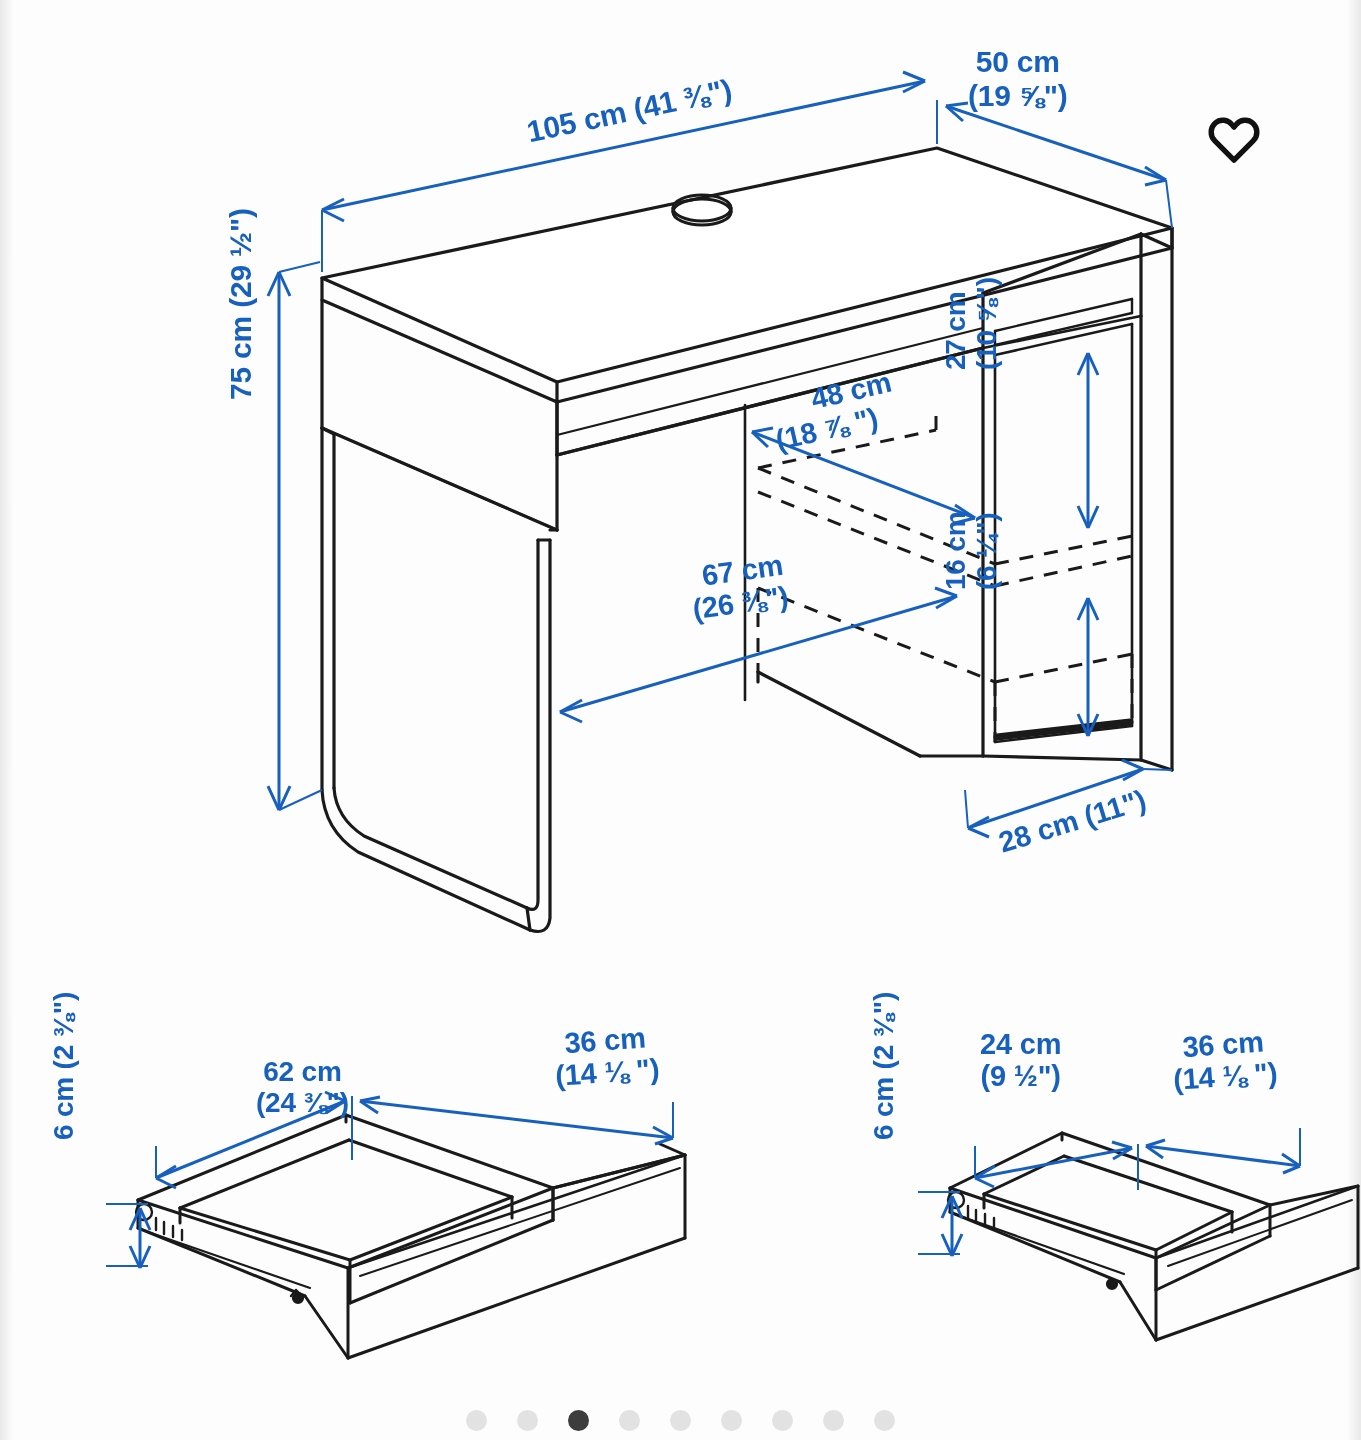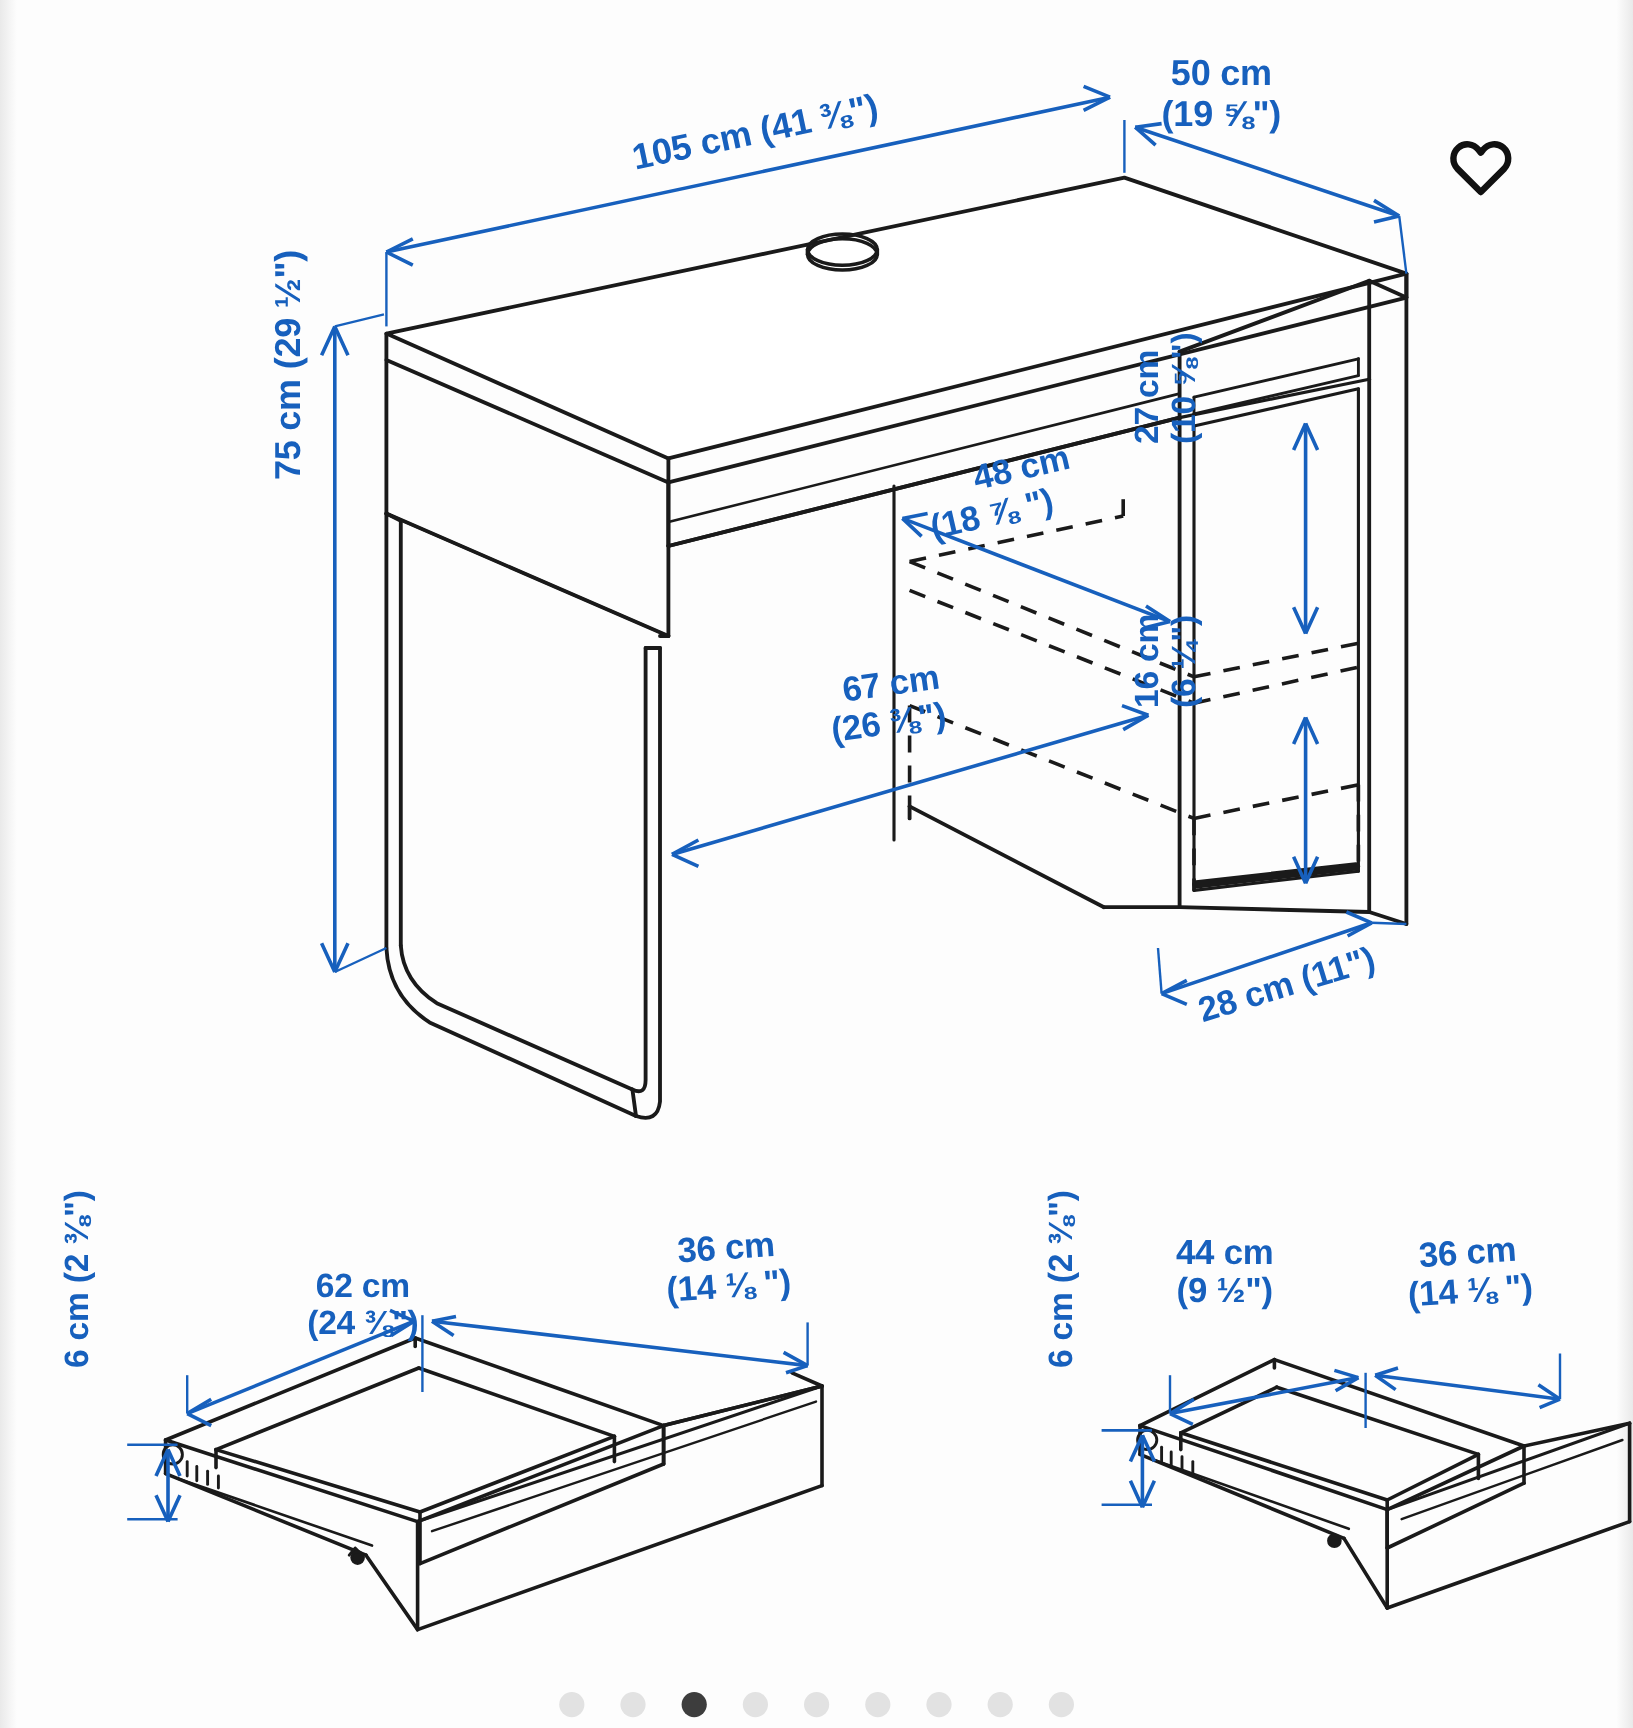--- a/index.html
+++ b/index.html
@@ -381,21 +381,21 @@
 
       <path d="M72,136 L72,196"></path>
       <path d="M72,136 l-10,22 m10,-22 l10,22"></path>
       <path d="M72,196 l-10,-22 m10,22 l10,-22"></path>
       <path d="M38,132 L80,132" stroke-width="2.2"></path>
       <path d="M38,194 L80,194" stroke-width="2.2"></path>
     </g>
   </svg>
 
   <div class="dim-label center" style="left:980px; top:1028px; font-size:29px;">
-    <span class="ln">44 cm</span>
+    <span class="ln">24 cm</span>
     <span class="ln">(9 ½")</span>
   </div>
 
   <div class="dim-label center" style="left:1170px; top:1032px; font-size:29px; transform:rotate(-4deg); transform-origin:left top;">
     <span class="ln">36 cm</span>
     <span class="ln">(14 ⅛ ")</span>
   </div>
 
   <div class="dim-label" style="left:868px; top:1140px; font-size:28px; transform:rotate(-90deg); transform-origin:left top; width:215px;">
     <span class="ln">6 cm (2 ⅜")</span>

